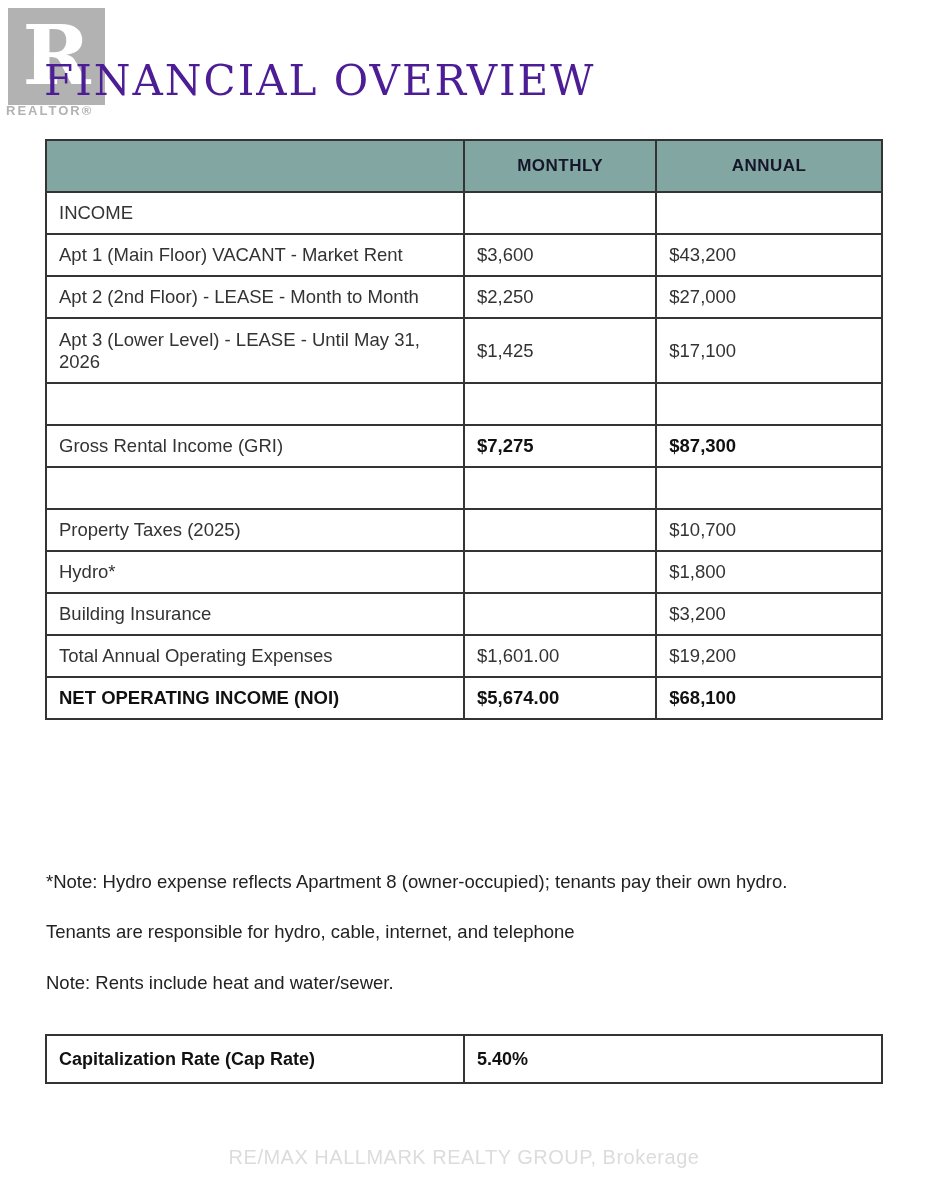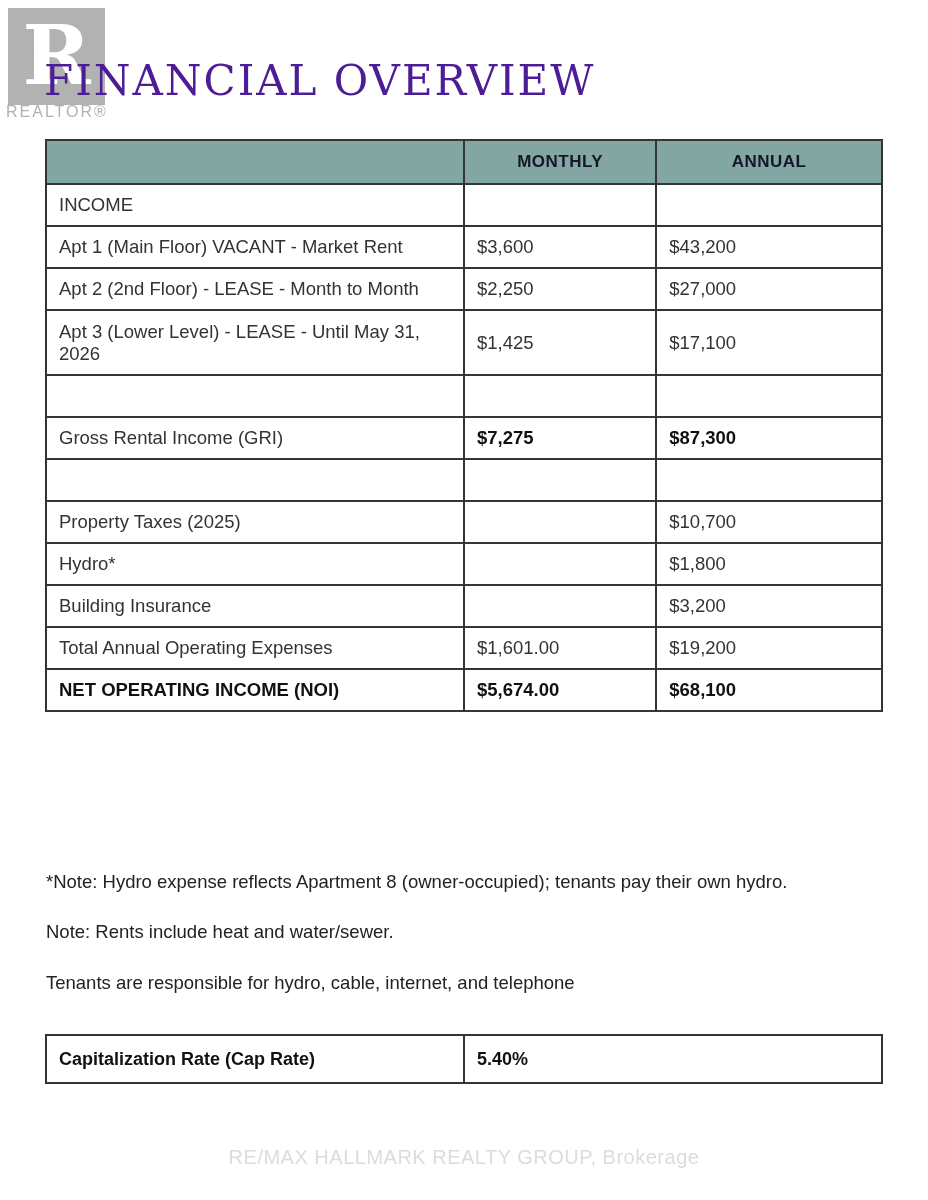--- a/index.html
+++ b/index.html
@@ -11,34 +11,34 @@
   .logo-box{
     position:absolute;left:8px;top:8px;width:97px;height:97px;
     background:#b2b2b2;z-index:1;display:flex;align-items:center;justify-content:center;
   }
   .logo-r{
     font-family:"DejaVu Serif",serif;font-weight:700;font-size:82px;line-height:1;
     color:#ffffff;transform:translateY(-2px);
   }
   .logo-label{
     position:absolute;left:6px;top:103px;z-index:1;
-    color:#b2b2b2;font-size:16px;letter-spacing:2px;font-weight:400;
+    color:#b2b2b2;font-size:13px;letter-spacing:2px;font-weight:700;
   }
   .page-title{
     position:absolute;left:44px;top:56px;z-index:2;
     font-family:"DejaVu Serif",serif;font-weight:400;font-size:42px;
     color:#4c1d95;letter-spacing:2px;white-space:nowrap;
   }
   
   .main-table-wrap{position:absolute;left:45px;top:139px;width:838px;}
   table{border-collapse:collapse;width:838px;table-layout:fixed;}
   th,td{border:2px solid #343434;padding:2px 12px;box-sizing:border-box;}
   col.c1{width:50%;}col.c2{width:23%;}col.c3{width:27%;}
   th{
-    background:#82a6a1;height:44px;font-size:17px;font-weight:700;
+    background:#82a6a1;height:52px;font-size:17px;font-weight:700;
     color:#16162a;letter-spacing:0.5px;text-align:center;
   }
   td{height:42px;font-size:18.5px;color:#333333;margin-left:16px;}
   td.label{text-align:left;}
   td.money{text-align:left;}
   tr.tall td{height:65px;}
   tr.bold-values td.money{font-weight:700;color:#111111;}
   tr.bold-all td{font-weight:700;color:#111111;}
   
   .notes{position:absolute;left:46px;top:871px;width:840px;}
@@ -135,22 +135,22 @@
           <td class="label">NET OPERATING INCOME (NOI)</td>
           <td class="money">$5,674.00</td>
           <td class="money">$68,100</td>
         </tr>
       </tbody>
   </table>
 </div>
 
 <div class="notes">
   <p>*Note: Hydro expense reflects Apartment 8 (owner-occupied); tenants pay their own hydro.</p>
+  <p>Tenants are responsible for hydro, cable, internet, and telephone</p>
   <p>Note: Rents include heat and water/sewer.</p>
-  <p>Tenants are responsible for hydro, cable, internet, and telephone</p>
 </div>
 
 <div class="cap-table-wrap">
   <table>
     <colgroup>
         <col class="c1">
         <col style="width:50%">
       </colgroup>
     <tbody>
       <tr>

